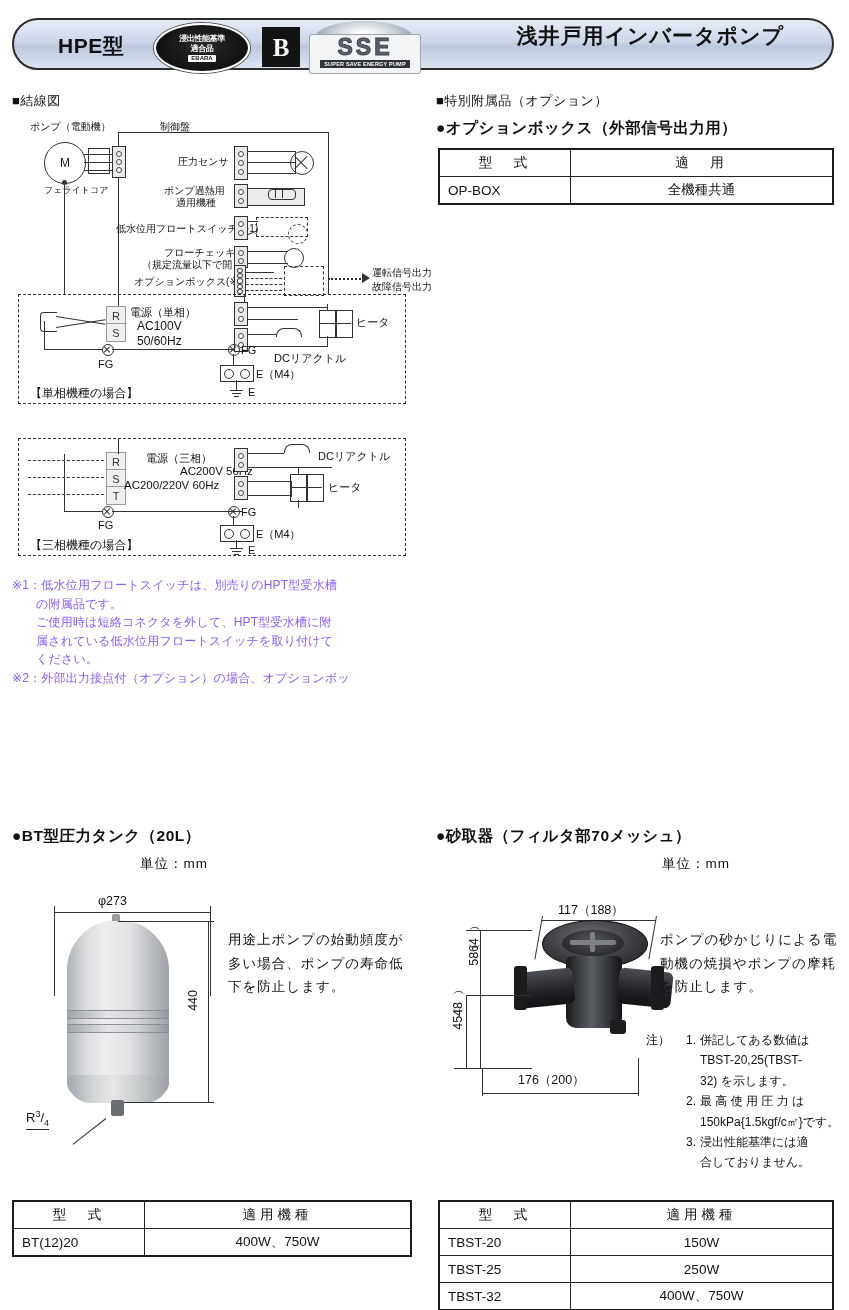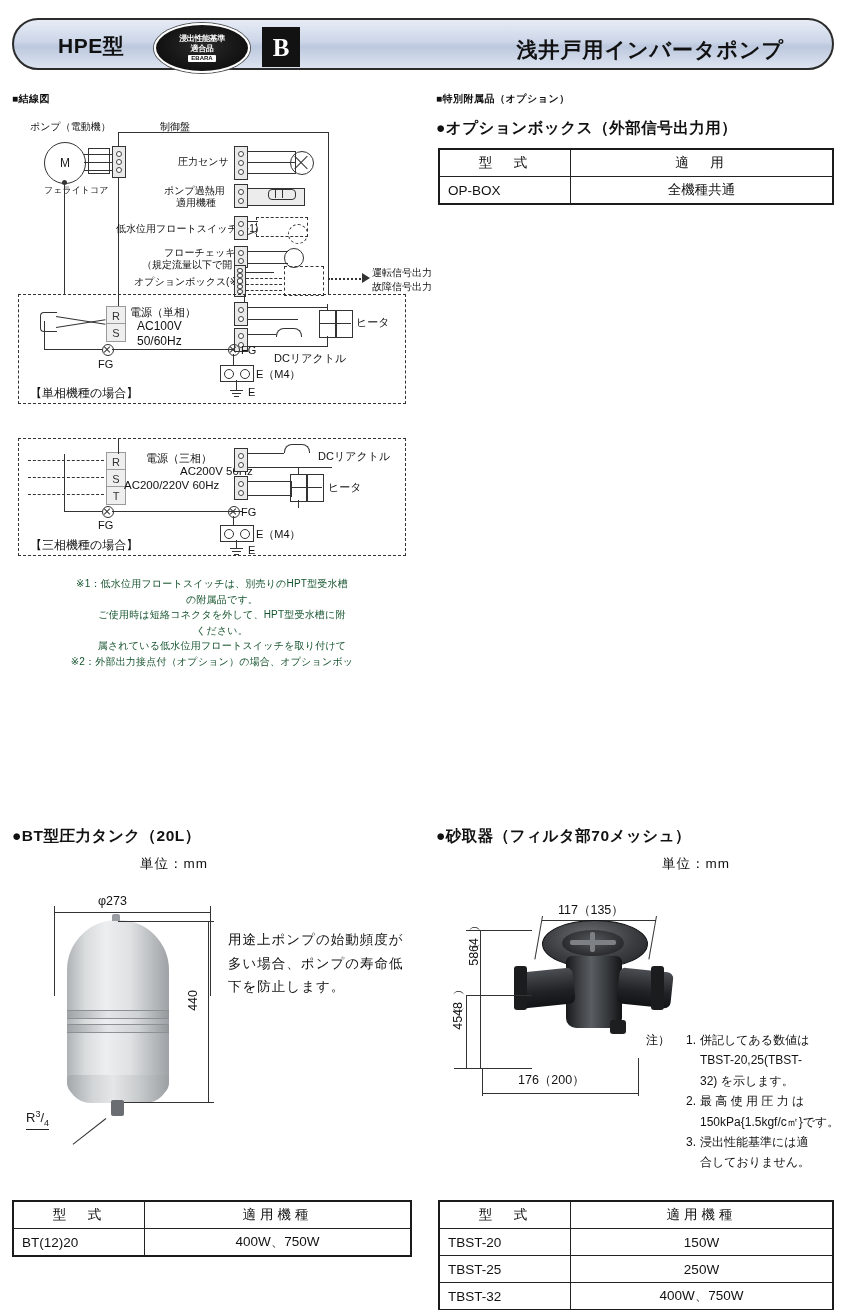--- a/index.html
+++ b/index.html
@@ -52,26 +52,26 @@
   }
   .sse .big{
     font-size:23px;font-weight:bold;letter-spacing:3px;line-height:23px;margin-top:1px;
     color:#5c636e;-webkit-text-stroke:1px #3a3f48;
   }
   .sse .small{
     font-size:5.5px;font-weight:bold;letter-spacing:.2px;color:#fff;background:#2f333a;
     padding:1px 4px;margin-top:1px;
   }
   .banner-title{
-    position:absolute;right:48px;top:16px;font-size:21px;font-weight:bold;color:#111;
+    position:absolute;right:48px;top:2px;font-size:21px;font-weight:bold;color:#111;
     letter-spacing:1px;
   }
 
   
-  .h-sq{font-size:10px;font-weight:bold;color:#111;letter-spacing:.5px;}
+  .h-sq{font-size:13px;font-weight:normal;color:#111;letter-spacing:.5px;}
   .h-ci{font-size:15.5px;font-weight:bold;color:#111;letter-spacing:.5px;text-align:right;}
   .unit-label{font-size:13.5px;color:#111;letter-spacing:1px;}
 
   
   .abs{position:absolute;}
 
   
   table.spec{
     border-collapse:collapse;background:#fff;
     font-size:13.5px;color:#111;
@@ -93,21 +93,21 @@
   .term{
     position:absolute;border:1px solid #333;background:#e9e9e9;box-sizing:border-box;
     display:flex;flex-direction:column;align-items:center;justify-content:space-around;
   }
   .term i{display:block;width:4px;height:4px;border:1px solid #444;border-radius:50%;background:#fff;}
   .ln{position:absolute;background:#333;}
   .lnh{height:1px;}
   .lnv{width:1px;}
 
   
-  .footnotes{font-size:10px;line-height:1.55;color:#14532d;letter-spacing:.2px;text-align:center;}
+  .footnotes{font-size:12px;line-height:1.55;color:#8b5cf6;letter-spacing:.2px;}
   .footnotes p{margin:0;text-indent:0;}
   .footnotes p.ind{padding-left:2.0em;}
 
   .body-text{font-size:13.5px;line-height:1.75;color:#111;letter-spacing:1px;}
   .notes-text{font-size:12px;line-height:1.7;color:#111;}
   .notes-text .n-row{display:flex;}
   .notes-text .n-num{width:20px;flex:0 0 20px;text-align:right;padding-right:4px;}
   .dim{font-size:12.5px;color:#111;}
   .dimv{font-size:12.5px;color:#111;writing-mode:vertical-rl;transform:rotate(180deg);}
 
@@ -181,20 +181,27 @@
     <div class="seal">
       <span>浸出性能基準</span>
       <span>適合品</span>
       <span class="brand">EBARA</span>
     </div>
 
     <div class="jwwa">
       <span class="g">B</span>
     </div>
 
+    <div class="sse">
+      <div class="oval"></div>
+      <div class="plate">
+        <div class="big">SSE</div>
+        <div class="small">SUPER SAVE ENERGY PUMP</div>
+      </div>
+    </div>
 
     <div class="banner-title">浅井戸用インバータポンプ</div>
   </div>
 
   <div class="abs h-sq" style="left:12px;top:92px;">■結線図</div>
 
   <div class="abs" style="left:12px;top:118px;width:400px;height:455px;">
 
     <div class="abs wire-note" style="left:18px;top:2px;">ポンプ（電動機）</div>
     <div class="abs wire-note" style="left:148px;top:2px;">制御盤</div>
@@ -400,22 +407,22 @@
     <div class="ln lnh" style="left:220px;top:433px;width:9px;"></div>
     <div class="ln lnh" style="left:222px;top:436px;width:5px;"></div>
     <div class="abs wire-note" style="left:236px;top:426px;font-size:11px;">E</div>
     <div class="abs wire-note" style="left:18px;top:419px;font-size:12px;">【三相機種の場合】</div>
   </div>
 
   <div class="abs footnotes" style="left:12px;top:576px;width:400px;">
     <p>※1：低水位用フロートスイッチは、別売りのHPT型受水槽</p>
     <p class="ind">の附属品です。</p>
     <p class="ind">ご使用時は短絡コネクタを外して、HPT型受水槽に附</p>
+    <p class="ind">属されている低水位用フロートスイッチを取り付けて</p>
     <p class="ind">ください。</p>
-    <p class="ind">属されている低水位用フロートスイッチを取り付けて</p>
     <p>※2：外部出力接点付（オプション）の場合、オプションボッ</p>
   </div>
 
   <div class="abs h-sq" style="left:436px;top:92px;">■特別附属品（オプション）</div>
   <div class="abs h-ci" style="left:436px;top:118px;">●オプションボックス（外部信号出力用）</div>
 
   <table class="spec outer abs" style="left:438px;top:148px;width:396px;">
     <thead>
       <tr>
         <th style="width:118px;">型　式</th>
@@ -476,21 +483,21 @@
   </table>
 
   <div class="abs h-ci" style="left:436px;top:826px;">●砂取器（フィルタ部70メッシュ）</div>
   <div class="abs unit-label" style="left:662px;top:855px;">単位：mm</div>
 
   <div class="abs" style="left:436px;top:890px;width:230px;height:225px;">
 
     <div class="ln lnh" style="left:106px;top:30px;width:114px;"></div>
     <div class="ln lnv" style="left:106px;top:26px;height:44px;transform:rotate(10deg);transform-origin:top center;"></div>
     <div class="ln lnv" style="left:220px;top:26px;height:44px;transform:rotate(10deg);transform-origin:top center;"></div>
-    <div class="abs dim" style="left:122px;top:12px;">117（135）</div>
+    <div class="abs dim" style="left:122px;top:12px;">117（188）</div>
 
     <div class="str">
       <div class="lid"></div>
       <div class="lidin"></div>
       <div class="handle">
         <span style="left:0;top:8px;width:46px;height:5px;"></span>
         <span style="left:20px;top:0;width:5px;height:20px;"></span>
       </div>
       <div class="bowl"></div>
       <div class="port portL"></div>
@@ -507,20 +514,21 @@
     <div class="ln lnh" style="left:18px;top:178px;width:78px;"></div>
     <div class="abs dimv" style="left:30px;top:48px;">58（64）</div>
     <div class="abs dimv" style="left:14px;top:112px;">45（48）</div>
 
     <div class="ln lnh" style="left:46px;top:203px;width:156px;"></div>
     <div class="ln lnv" style="left:46px;top:178px;height:28px;"></div>
     <div class="ln lnv" style="left:202px;top:168px;height:38px;"></div>
     <div class="abs dim" style="left:82px;top:182px;">176（200）</div>
   </div>
 
+  <div class="abs body-text" style="left:660px;top:928px;width:180px;">ポンプの砂かじりによる電動機の焼損やポンプの摩耗を防止します。</div>
 
   <div class="abs notes-text" style="left:646px;top:1030px;width:200px;">
     <div class="n-row">
       <span style="width:30px;flex:0 0 30px;">注）</span>
       <span class="n-num">1.</span>
       <span>併記してある数値は</span>
     </div>
     <div style="padding-left:54px;">TBST-20,25(TBST-</div>
     <div style="padding-left:54px;">32) を示します。</div>
     <div class="n-row">

